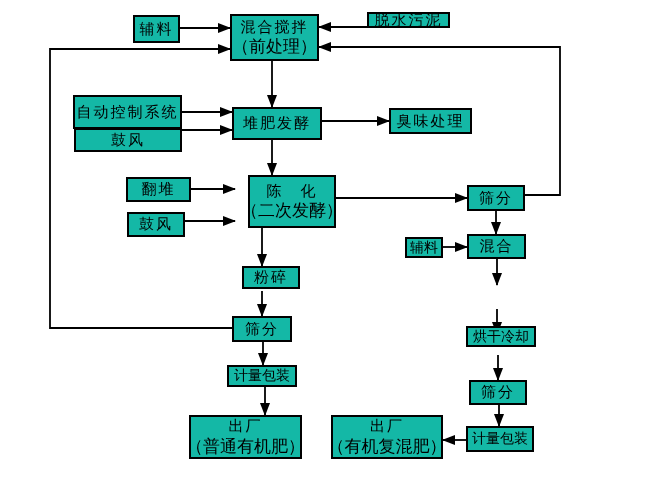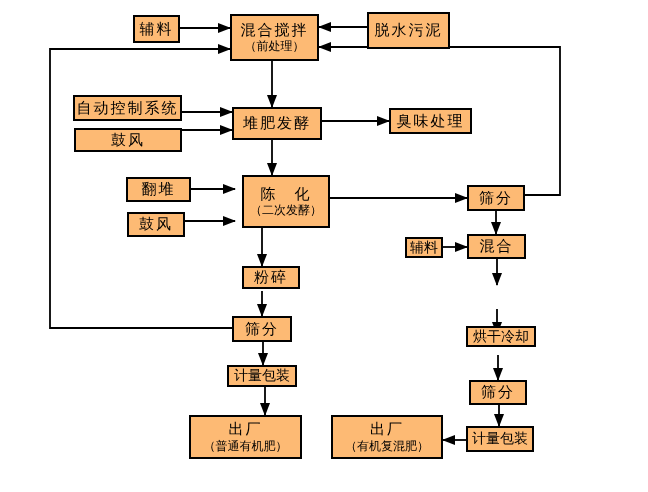--- a/index.html
+++ b/index.html
@@ -14,34 +14,34 @@
   }
   .wires {
     position: absolute;
     left: 0; top: 0;
     width: 648px; height: 492px;
   }
   .node {
     position: absolute;
     box-sizing: border-box;
     border: 2px solid #000;
-    background: #fdba74;
+    background: #14b8a6;
     display: flex;
     flex-direction: column;
     align-items: center;
     justify-content: center;
     text-align: center;
     font-size: 15px;
     line-height: 1.25;
     letter-spacing: 2px;
     white-space: nowrap;
     z-index: 2;
   }
   .node .sub {
-    font-size: 12px;
+    font-size: 17px;
     letter-spacing: 0;
   }
   .node.tight { letter-spacing: 0; font-size: 14px; }
 </style>
 </head>
 <body>
 
 <div class="canvas">
 
   <svg class="wires" viewBox="0 0 648 492" xmlns="http://www.w3.org/2000/svg">
@@ -79,25 +79,25 @@
 
   <div class="node" style="left:133px;top:15px;width:47px;height:28px">
     <span>辅料</span>
   </div>
 
   <div class="node" style="left:230px;top:14px;width:89px;height:47px">
     <span>混合搅拌</span>
     <span class="sub">（前处理）</span>
   </div>
 
-  <div class="node" style="left:367px;top:12px;width:83px;height:37px">
+  <div class="node" style="left:367px;top:12px;width:83px;height:16px">
     <span>脱水污泥</span>
   </div>
 
-  <div class="node" style="left:73px;top:95px;width:109px;height:26px">
+  <div class="node" style="left:73px;top:95px;width:109px;height:34px">
     <span>自动控制系统</span>
   </div>
 
   <div class="node" style="left:74px;top:128px;width:108px;height:24px">
     <span>鼓风</span>
   </div>
 
   <div class="node" style="left:232px;top:107px;width:90px;height:33px">
     <span>堆肥发酵</span>
   </div>
@@ -107,21 +107,21 @@
   </div>
 
   <div class="node" style="left:126px;top:177px;width:65px;height:25px">
     <span>翻堆</span>
   </div>
 
   <div class="node" style="left:127px;top:212px;width:58px;height:25px">
     <span>鼓风</span>
   </div>
 
-  <div class="node" style="left:242px;top:175px;width:88px;height:53px">
+  <div class="node" style="left:248px;top:175px;width:88px;height:53px">
     <span>陈　化</span>
     <span class="sub">（二次发酵）</span>
   </div>
 
   <div class="node" style="left:467px;top:185px;width:58px;height:26px">
     <span>筛分</span>
   </div>
 
   <div class="node tight" style="left:405px;top:237px;width:38px;height:21px">
     <span>辅料</span>

